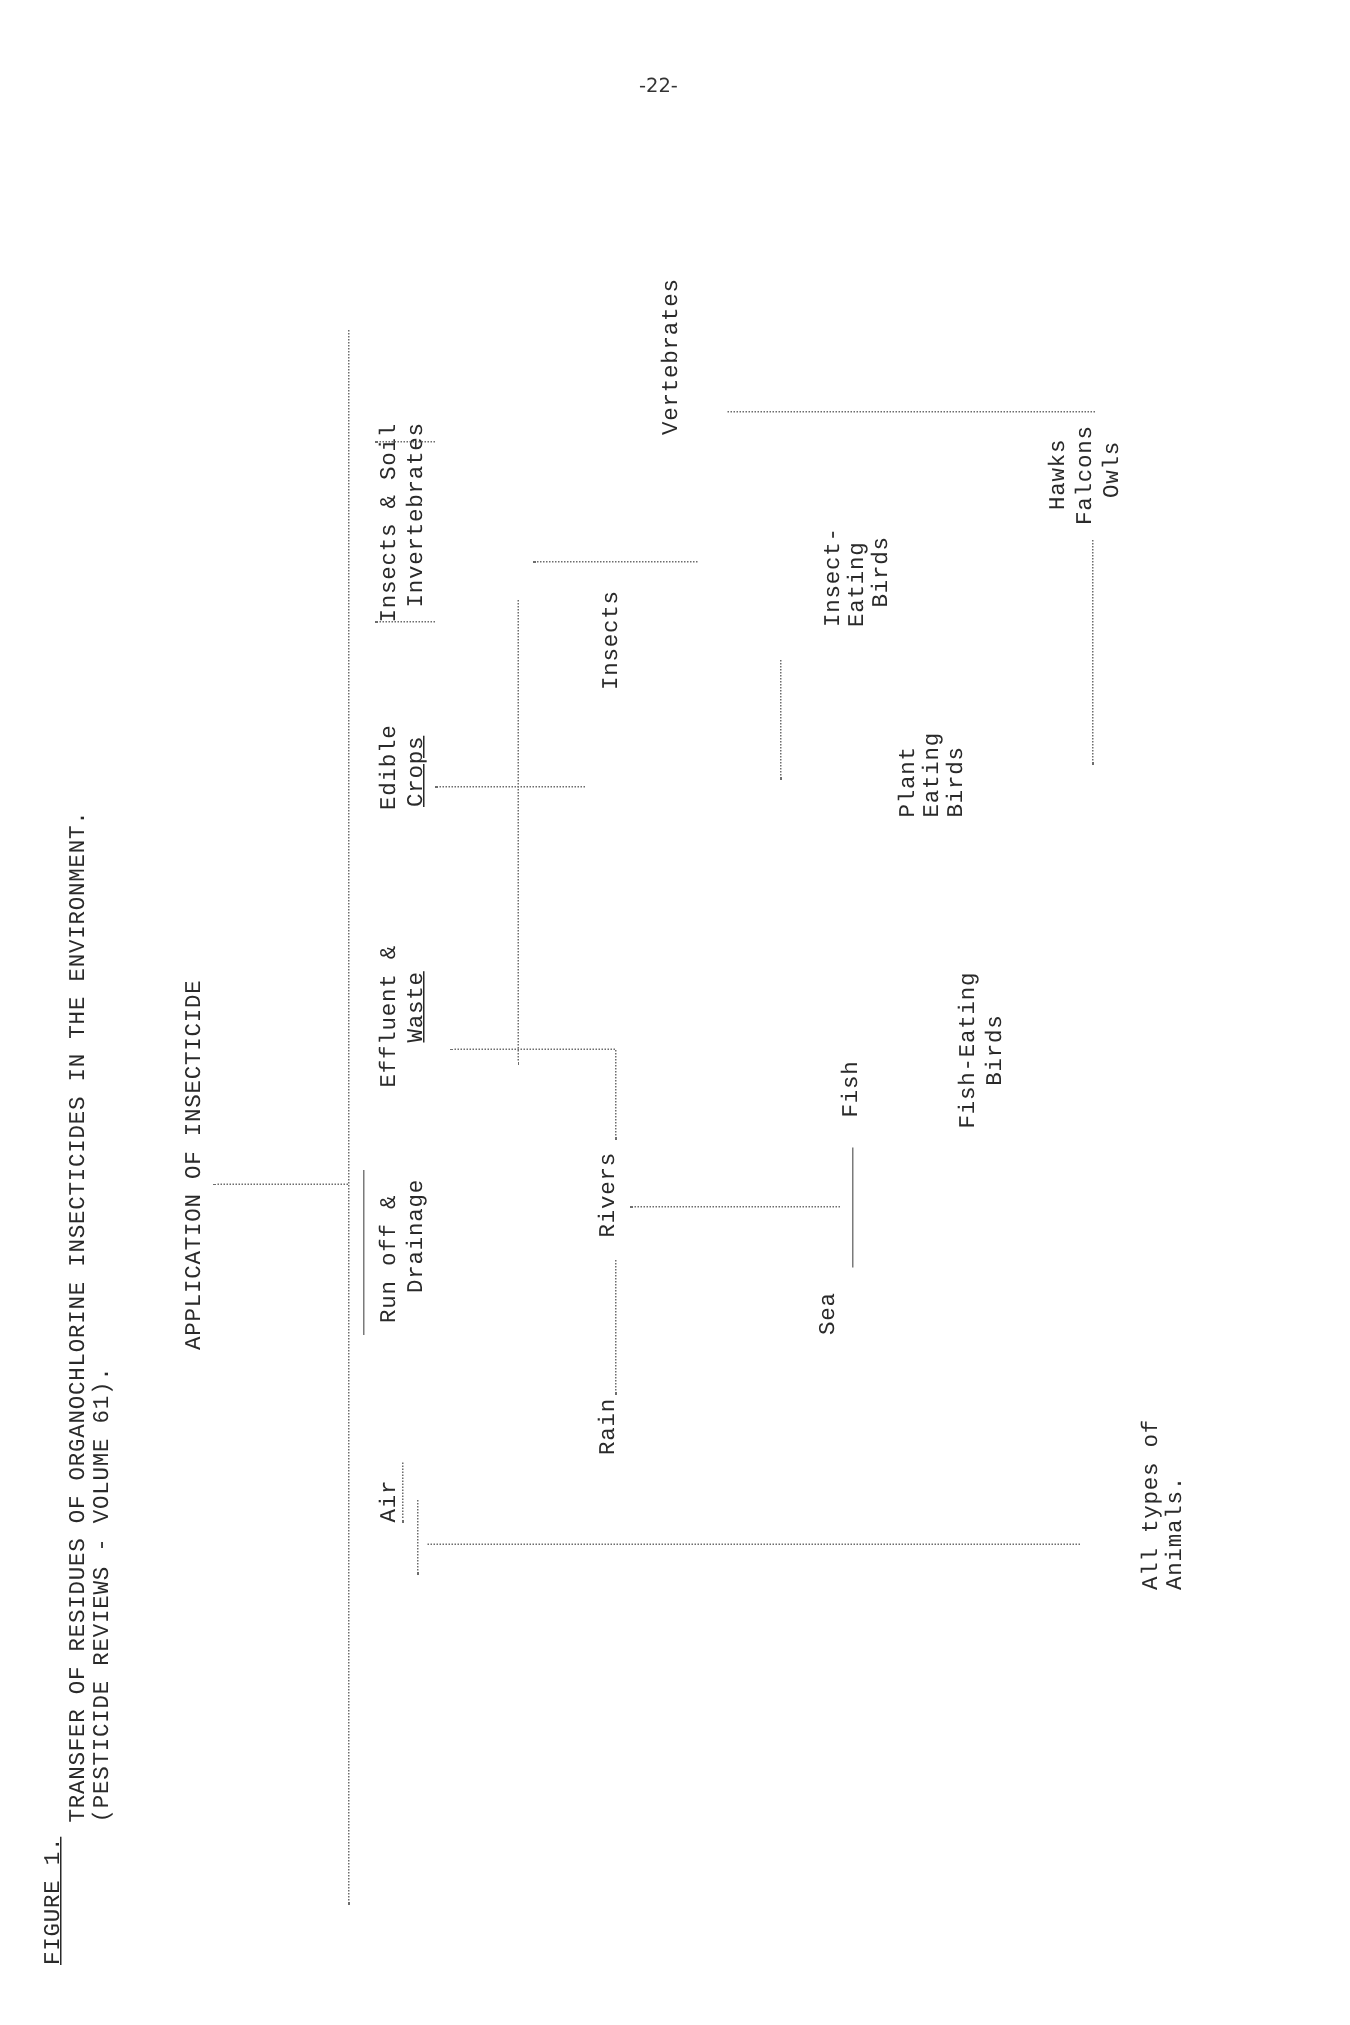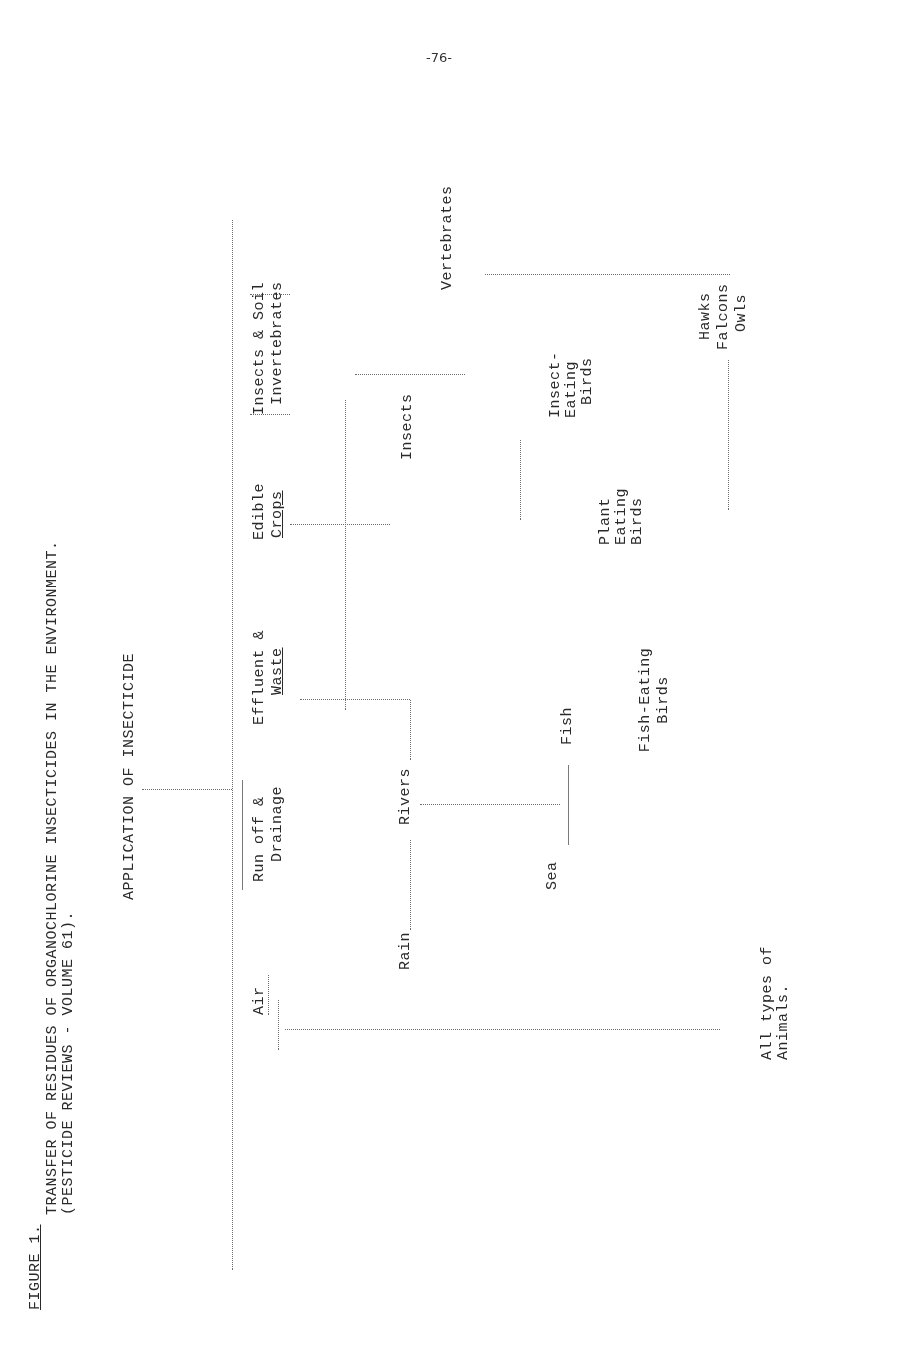--- a/index.html
+++ b/index.html
@@ -18,21 +18,21 @@
     .u { text-decoration: underline; }
     .hl { position: absolute; height: 0; border-top: 1px dotted #6d6d6d; }
     .hl.solid { border-top: 1px solid #7a7a7a; }
     .vl { position: absolute; width: 0; border-left: 1px dotted #6d6d6d; }
     .pg { position: absolute; font-family: "DejaVu Sans", sans-serif; font-size: 13px; color: #333; }
     #pagenum { position: absolute; left: 426px; top: 50px; }
   </style>
 </head>
 <body>
 
-<div id="pagenum" class="pg">-76-</div>
+<div id="pagenum" class="pg">-22-</div>
 
 <div id="canvas">
 
   <div class="t u" style="left:40px; top:28px;">FIGURE 1.</div>
   <div class="t" style="left:135px; top:45px;">TRANSFER OF RESIDUES OF ORGANOCHLORINE INSECTICIDES IN THE ENVIRONMENT.</div>
   <div class="t" style="left:135px; top:61px;">(PESTICIDE REVIEWS - VOLUME 61).</div>
   <div class="t" style="left:450px; top:122px;">APPLICATION OF INSECTICIDE</div>
 
   <div class="vl" style="left:560px; top:142px; height:90px;"></div>
   <div class="hl" style="left:80px; top:232px; width:1050px;"></div>

